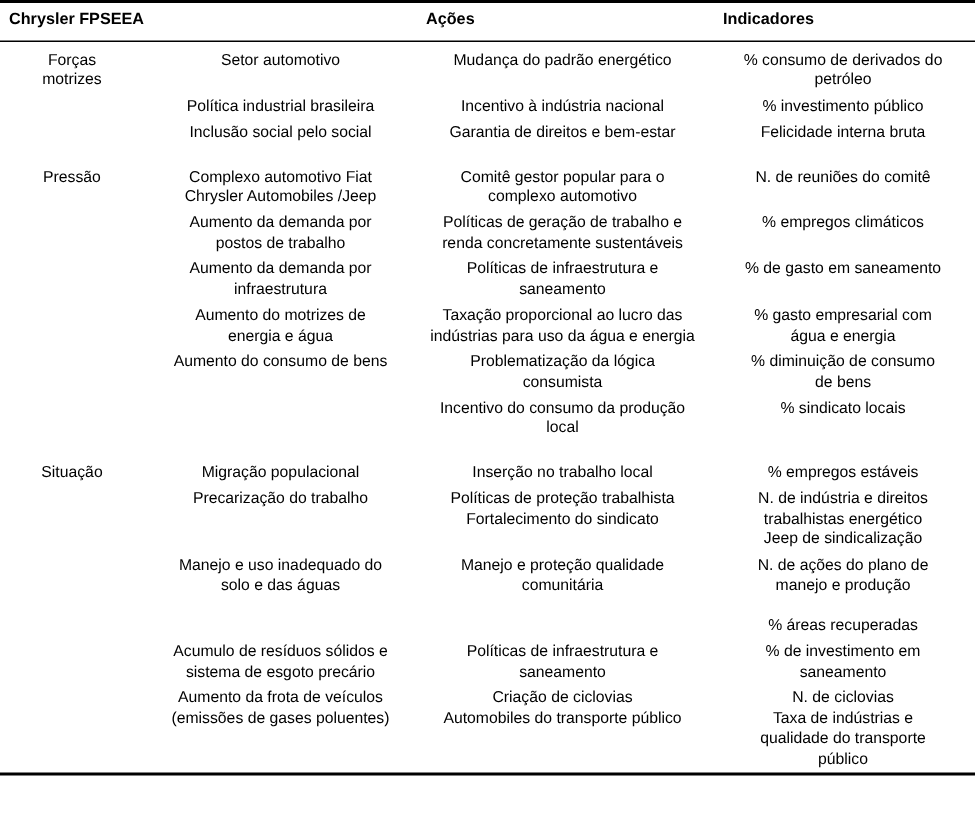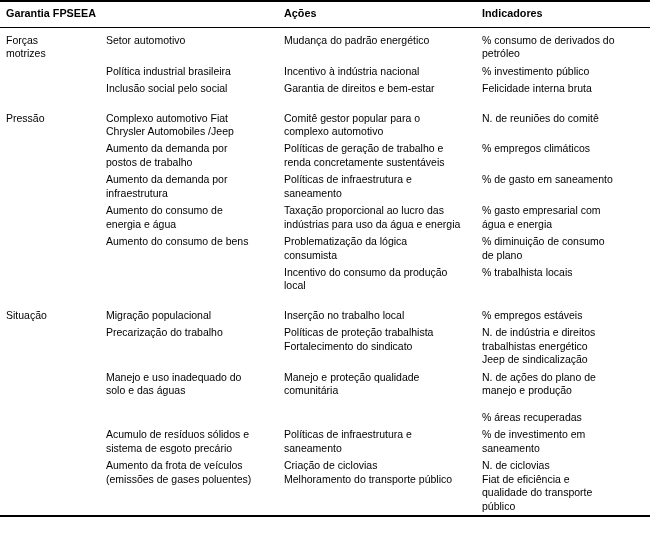--- a/index.html
+++ b/index.html
@@ -39,20 +39,21 @@
     vertical-align: bottom;
     border-top: 2.2px solid #000;
     border-bottom: 1.1px solid #000;
   }
   thead th.first { padding-left: 6px; }
 
   tbody td {
     vertical-align: top;
     padding: 2px 8px 2px 8px;
     border: none;
+    text-align: center;
   }
   tbody td.cat { padding-left: 6px; }
   tbody tr.group-start td { padding-top: 6px; }
   tbody tr.spacer td {
     height: 8px;
     padding: 0;
     font-size: 0;
     line-height: 0;
   }
   tfoot td {
@@ -71,21 +72,21 @@
 <div id="table-wrap">
   <table class="fpseea">
     <colgroup>
       <col class="c1">
         <col class="c2">
         <col class="c3">
         <col class="c4">
     </colgroup>
     <thead>
       <tr>
-        <th class="first" colspan="2">Garantia FPSEEA</th>
+        <th class="first" colspan="2">Chrysler FPSEEA</th>
         <th>Ações</th>
         <th>Indicadores</th>
       </tr>
     </thead>
     <tbody id="tbody">
         <tr class="group-start">
           <td class="cat" rowspan="3">
             <span class="cell-line">Forças</span>
             <span class="cell-line">motrizes</span>
           </td>
@@ -162,21 +163,21 @@
           <td>
             <span class="cell-line">Políticas de infraestrutura e</span>
             <span class="cell-line">saneamento</span>
           </td>
           <td>
             <span class="cell-line">% de gasto em saneamento</span>
           </td>
         </tr>
         <tr>
           <td>
-            <span class="cell-line">Aumento do consumo de</span>
+            <span class="cell-line">Aumento do motrizes de</span>
             <span class="cell-line">energia e água</span>
           </td>
           <td>
             <span class="cell-line">Taxação proporcional ao lucro das</span>
             <span class="cell-line">indústrias para uso da água e energia</span>
           </td>
           <td>
             <span class="cell-line">% gasto empresarial com</span>
             <span class="cell-line">água e energia</span>
           </td>
@@ -184,33 +185,33 @@
         <tr>
           <td>
             <span class="cell-line">Aumento do consumo de bens</span>
           </td>
           <td>
             <span class="cell-line">Problematização da lógica</span>
             <span class="cell-line">consumista</span>
           </td>
           <td>
             <span class="cell-line">% diminuição de consumo</span>
-            <span class="cell-line">de plano</span>
+            <span class="cell-line">de bens</span>
           </td>
         </tr>
         <tr>
           <td>
             <span class="cell-line blank">&nbsp;</span>
           </td>
           <td>
             <span class="cell-line">Incentivo do consumo da produção</span>
             <span class="cell-line">local</span>
           </td>
           <td>
-            <span class="cell-line">% trabalhista locais</span>
+            <span class="cell-line">% sindicato locais</span>
           </td>
         </tr>
         <tr class="spacer">
           <td colspan="4"></td>
         </tr>
         <tr class="group-start">
           <td class="cat" rowspan="5">
             <span class="cell-line">Situação</span>
           </td>
           <td>
@@ -267,25 +268,25 @@
             <span class="cell-line">saneamento</span>
           </td>
         </tr>
         <tr>
           <td>
             <span class="cell-line">Aumento da frota de veículos</span>
             <span class="cell-line">(emissões de gases poluentes)</span>
           </td>
           <td>
             <span class="cell-line">Criação de ciclovias</span>
-            <span class="cell-line">Melhoramento do transporte público</span>
+            <span class="cell-line">Automobiles do transporte público</span>
           </td>
           <td>
             <span class="cell-line">N. de ciclovias</span>
-            <span class="cell-line">Fiat de eficiência e</span>
+            <span class="cell-line">Taxa de indústrias e</span>
             <span class="cell-line">qualidade do transporte</span>
             <span class="cell-line">público</span>
           </td>
         </tr>
       </tbody>
     <tfoot>
       <tr>
           <td colspan="4"></td>
         </tr>
     </tfoot>

